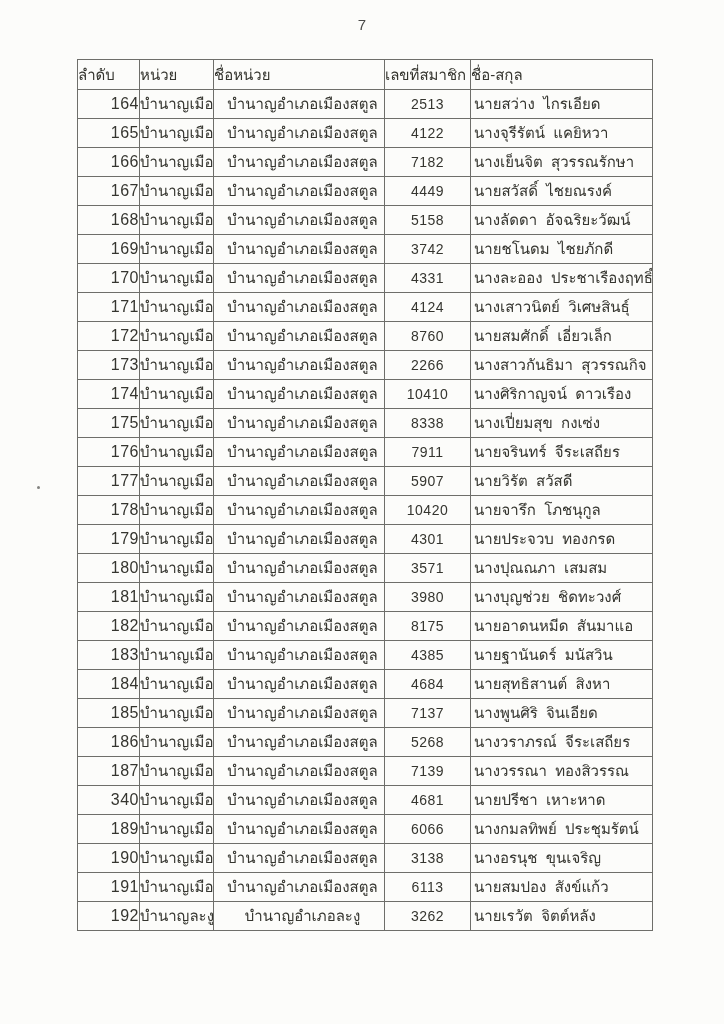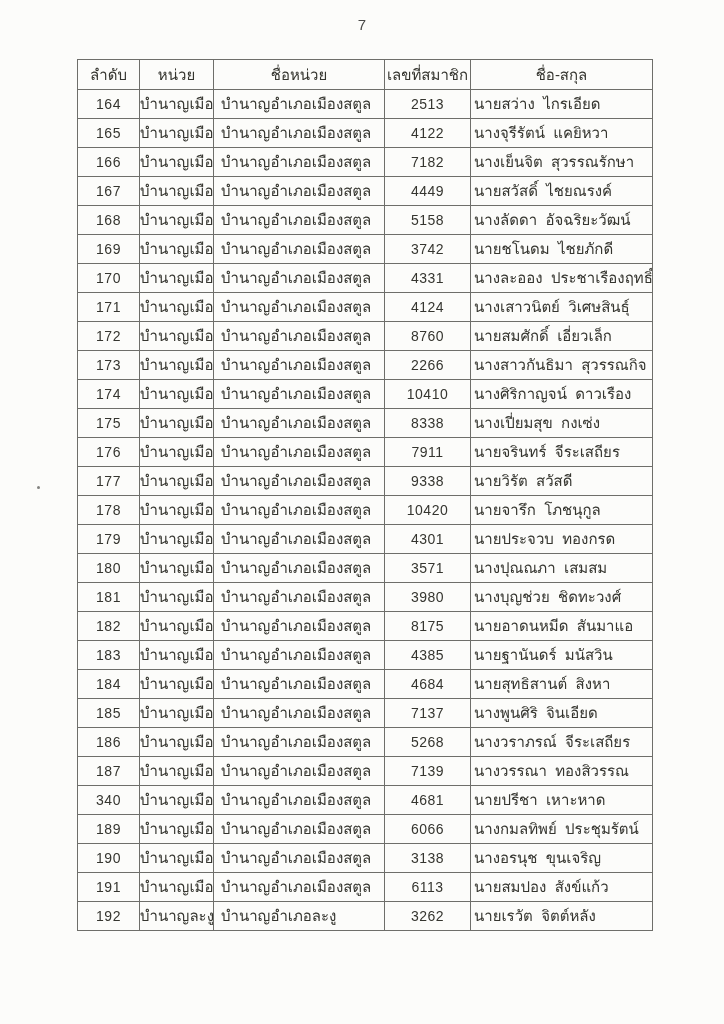--- a/index.html
+++ b/index.html
@@ -38,36 +38,36 @@
     border: 1px solid #6e6e6a;
     font-weight: normal;
     font-size: 15px;
     padding: 0;
     overflow: hidden;
     white-space: pre;
     color: #35352f;
   }
   .member-table thead th {
     height: 29px;
-    text-align: center;
+    text-align: left;
     vertical-align: middle;
   }
   .member-table tbody td {
     height: 28px;
     vertical-align: middle;
   }
   .col-no      { width: 62px; }
   .col-unit    { width: 74px; }
   .col-unitname{ width: 171px; }
   .col-member  { width: 86px; }
   .col-name    { width: 182px; }
 
-  td.c-no     { text-align: center; font-size: 14px; letter-spacing: 0.5px; }
+  td.c-no     { text-align: right; font-size: 16px; letter-spacing: 0.5px; }
   td.c-unit   { text-align: center; }
-  td.c-uname  { text-align: left; padding-left: 7px; }
+  td.c-uname  { text-align: center; padding-left: 7px; }
   td.c-member { text-align: center; font-size: 14px; letter-spacing: 0.5px; }
   td.c-name   { text-align: left; padding-left: 3px; }
 
   .speck {
     position: absolute;
     left: 37px;
     top: 486px;
     width: 3px;
     height: 3px;
     border-radius: 50%;
@@ -190,21 +190,21 @@
           <td class="c-no">176</td>
           <td class="c-unit">บำนาญเมือง</td>
           <td class="c-uname">บำนาญอำเภอเมืองสตูล</td>
           <td class="c-member">7911</td>
           <td class="c-name">นายจรินทร์  จีระเสถียร</td>
         </tr>
         <tr>
           <td class="c-no">177</td>
           <td class="c-unit">บำนาญเมือง</td>
           <td class="c-uname">บำนาญอำเภอเมืองสตูล</td>
-          <td class="c-member">9338</td>
+          <td class="c-member">5907</td>
           <td class="c-name">นายวิรัต  สวัสดี</td>
         </tr>
         <tr>
           <td class="c-no">178</td>
           <td class="c-unit">บำนาญเมือง</td>
           <td class="c-uname">บำนาญอำเภอเมืองสตูล</td>
           <td class="c-member">10420</td>
           <td class="c-name">นายจารึก  โภชนุกูล</td>
         </tr>
         <tr>

